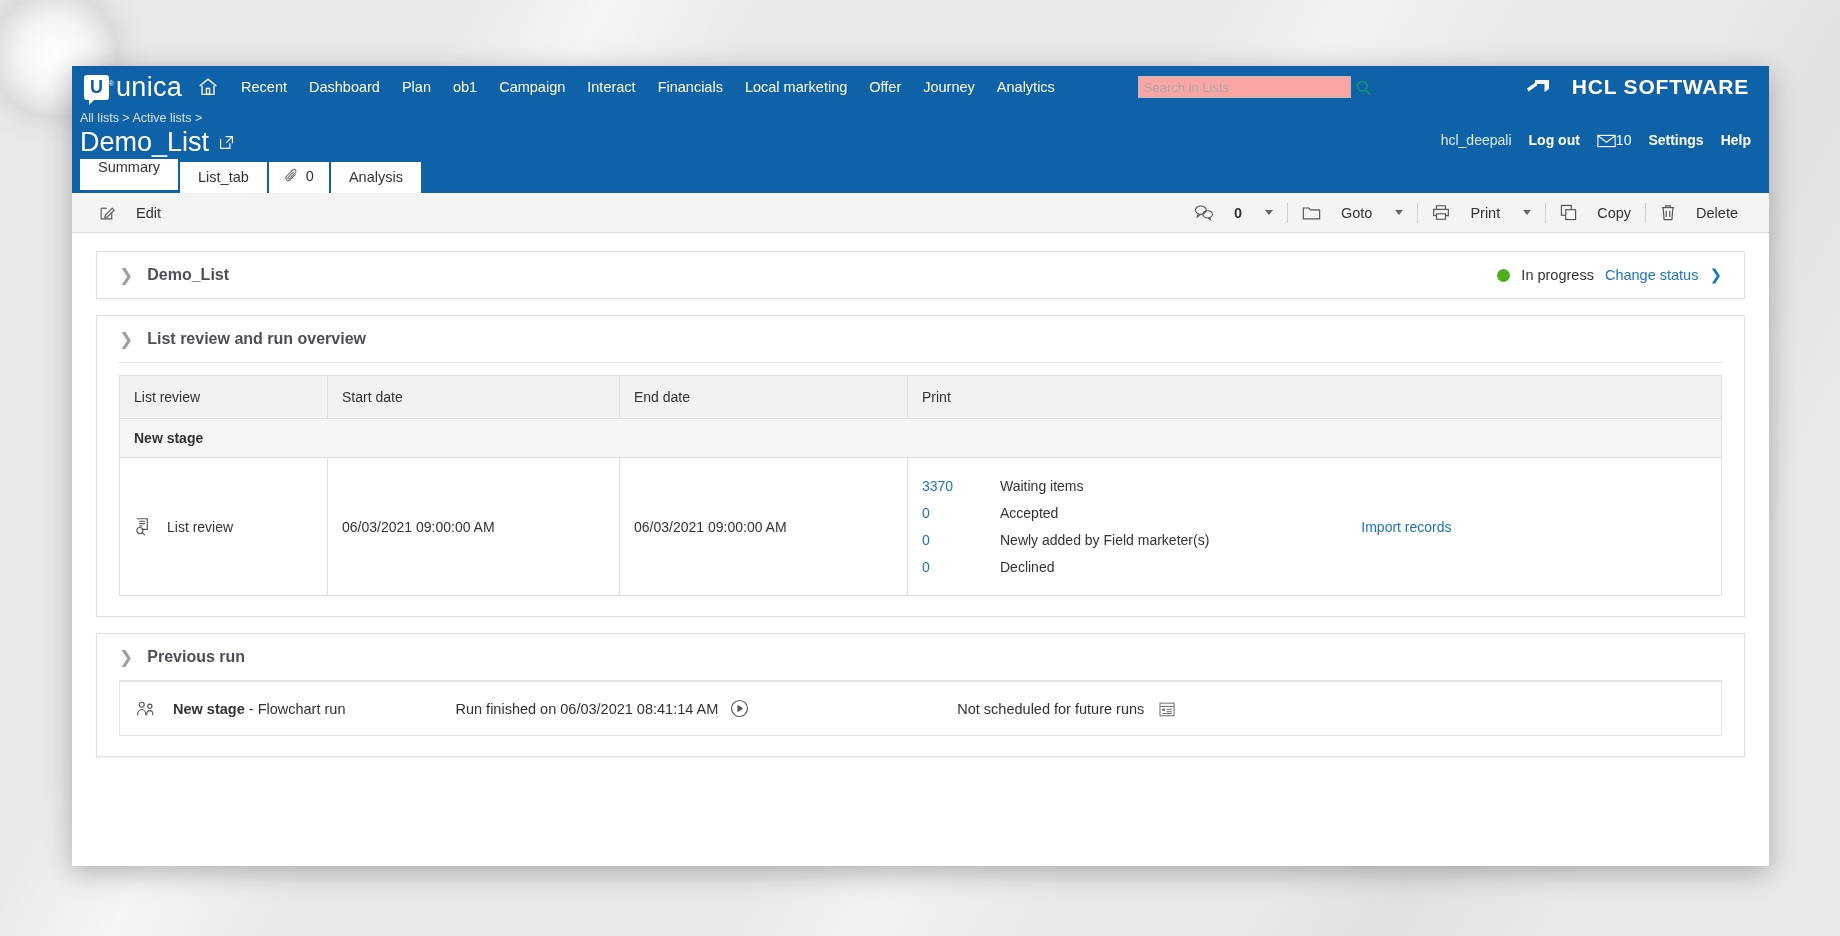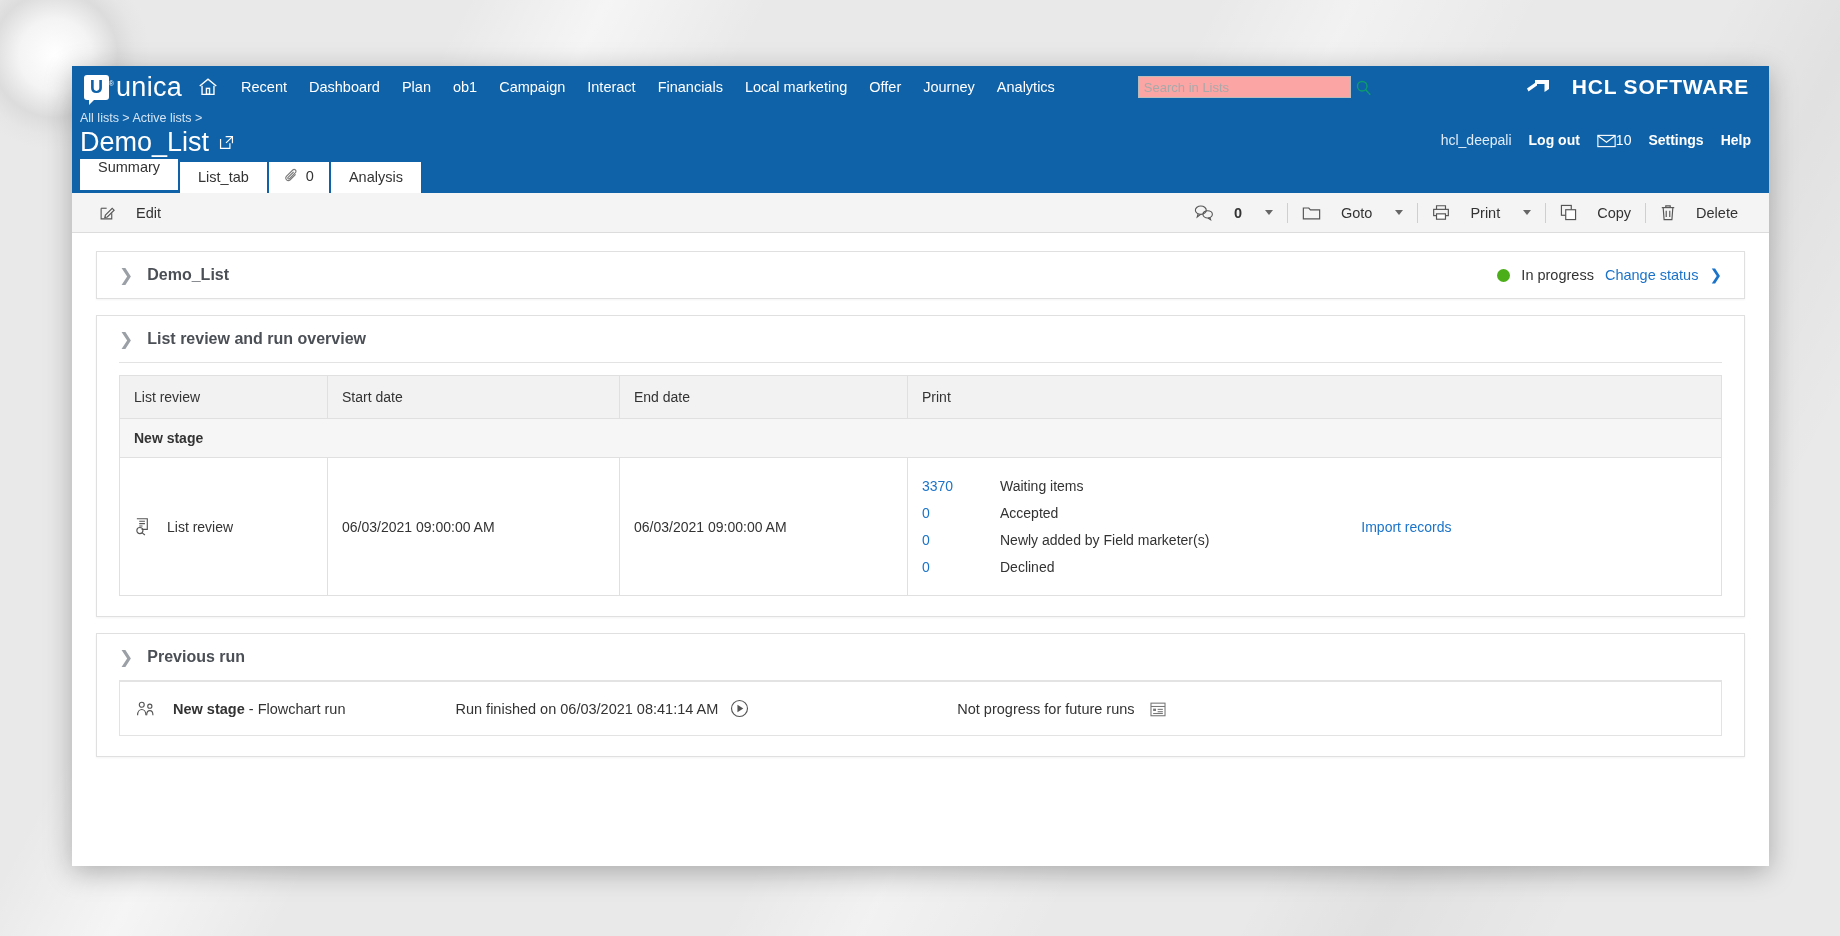--- a/index.html
+++ b/index.html
@@ -635,21 +635,21 @@
           <span>Run finished on 06/03/2021 08:41:14 AM</span>
           <span>
             <svg width="19" height="19" viewBox="0 0 20 20" fill="none" stroke="#555" stroke-width="1.2">
               <circle cx="10" cy="10" r="8.4"></circle>
               <polygon points="7.8,6 14,10 7.8,14" fill="#555" stroke="none"></polygon>
             </svg>
           </span>
         </span>
 
         <span class="prev-right">
-          <span>Not progress for future runs</span>
+          <span>Not scheduled for future runs</span>
           <span>
             <svg width="18" height="18" viewBox="0 0 20 20" fill="none" stroke="#777" stroke-width="1.2">
               <rect x="2.2" y="3.5" width="15.6" height="14"></rect>
               <line x1="2.2" y1="7.2" x2="17.8" y2="7.2"></line>
               <rect x="4.6" y="9.6" width="3.2" height="2.6" fill="#777" stroke="none"></rect>
               <line x1="9.6" y1="10.4" x2="15.4" y2="10.4"></line>
               <line x1="9.6" y1="13" x2="15.4" y2="13"></line>
               <line x1="4.6" y1="15" x2="15.4" y2="15"></line>
             </svg>
           </span>

